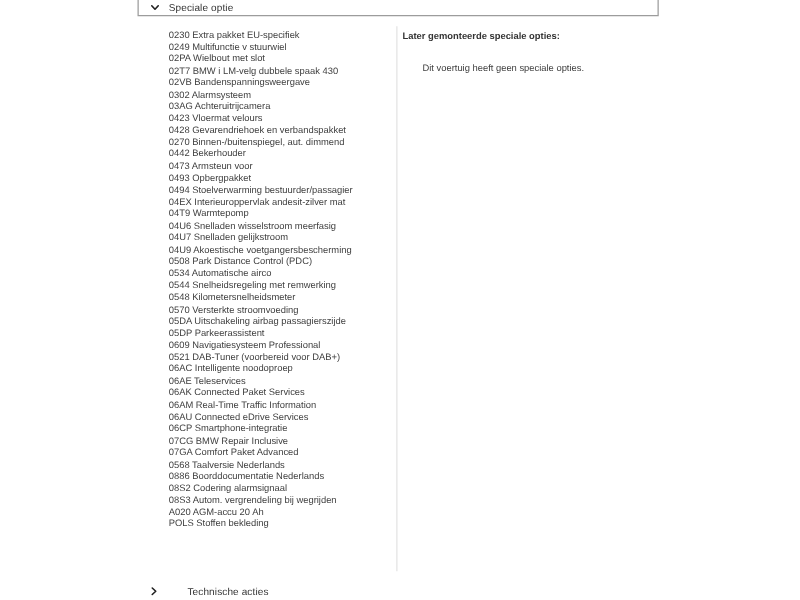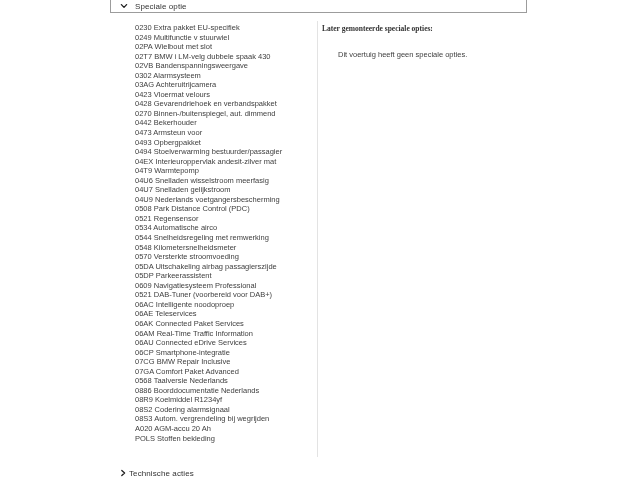--- a/index.html
+++ b/index.html
@@ -73,35 +73,34 @@
     width: 200px;
     font-size: 7.5px;
     color: #404040;
   }
   .retrofit-heading {
     font-weight: bold;
     color: #333333;
     line-height: 9.5px;
     margin: 0 0 3px 0;
     white-space: nowrap;
-    font-family: Liberation Serif, serif;
   }
   .retrofit-body {
     margin: 16px;
     line-height: 9.5px;
     white-space: nowrap;
   }
 
   
   .accordion-closed {
     position: absolute;
     left: 110px;
     top: 469px;
     display: flex;
-    gap: 2px;
+    gap: 23px;
     padding-left: 9px;
     cursor: pointer;
   }
 </style>
 </head>
 <body>
 
 <div class="stage">
 
   <div class="accordion-open">
@@ -123,42 +122,40 @@
       <li>0428 Gevarendriehoek en verbandspakket</li>
       <li>0270 Binnen-/buitenspiegel, aut. dimmend</li>
       <li>0442 Bekerhouder</li>
       <li>0473 Armsteun voor</li>
       <li>0493 Opbergpakket</li>
       <li>0494 Stoelverwarming bestuurder/passagier</li>
       <li>04EX Interieuroppervlak andesit-zilver mat</li>
       <li>04T9 Warmtepomp</li>
       <li>04U6 Snelladen wisselstroom meerfasig</li>
       <li>04U7 Snelladen gelijkstroom</li>
-      <li>04U9 Nederlands voetgangersbescherming</li>
+      <li>04U9 Akoestische voetgangersbescherming</li>
       <li>0508 Park Distance Control (PDC)</li>
-      <li>0521 Regensensor</li>
       <li>0534 Automatische airco</li>
       <li>0544 Snelheidsregeling met remwerking</li>
       <li>0548 Kilometersnelheidsmeter</li>
       <li>0570 Versterkte stroomvoeding</li>
       <li>05DA Uitschakeling airbag passagierszijde</li>
       <li>05DP Parkeerassistent</li>
       <li>0609 Navigatiesysteem Professional</li>
       <li>0521 DAB-Tuner (voorbereid voor DAB+)</li>
       <li>06AC Intelligente noodoproep</li>
       <li>06AE Teleservices</li>
       <li>06AK Connected Paket Services</li>
       <li>06AM Real-Time Traffic Information</li>
       <li>06AU Connected eDrive Services</li>
       <li>06CP Smartphone-integratie</li>
       <li>07CG BMW Repair Inclusive</li>
       <li>07GA Comfort Paket Advanced</li>
       <li>0568 Taalversie Nederlands</li>
       <li>0886 Boorddocumentatie Nederlands</li>
-      <li>08R9 Koelmiddel R1234yf</li>
       <li>08S2 Codering alarmsignaal</li>
       <li>08S3 Autom. vergrendeling bij wegrijden</li>
       <li>A020 AGM-accu 20 Ah</li>
       <li>POLS Stoffen bekleding</li>
     </ul>
 
   <div class="col-divider"></div>
 
   <div class="retrofit-panel">
     <p class="retrofit-heading">Later gemonteerde speciale opties:</p>

